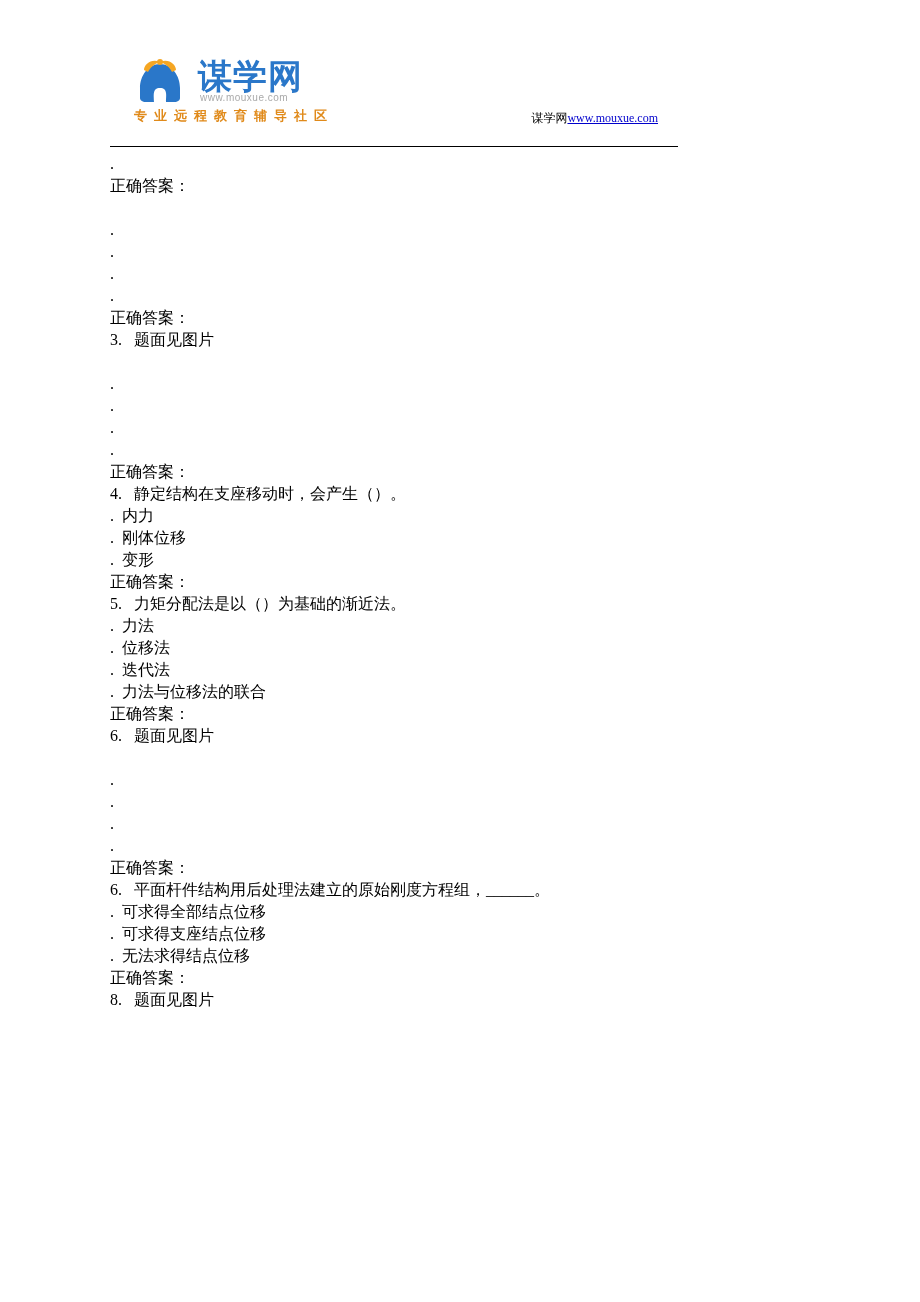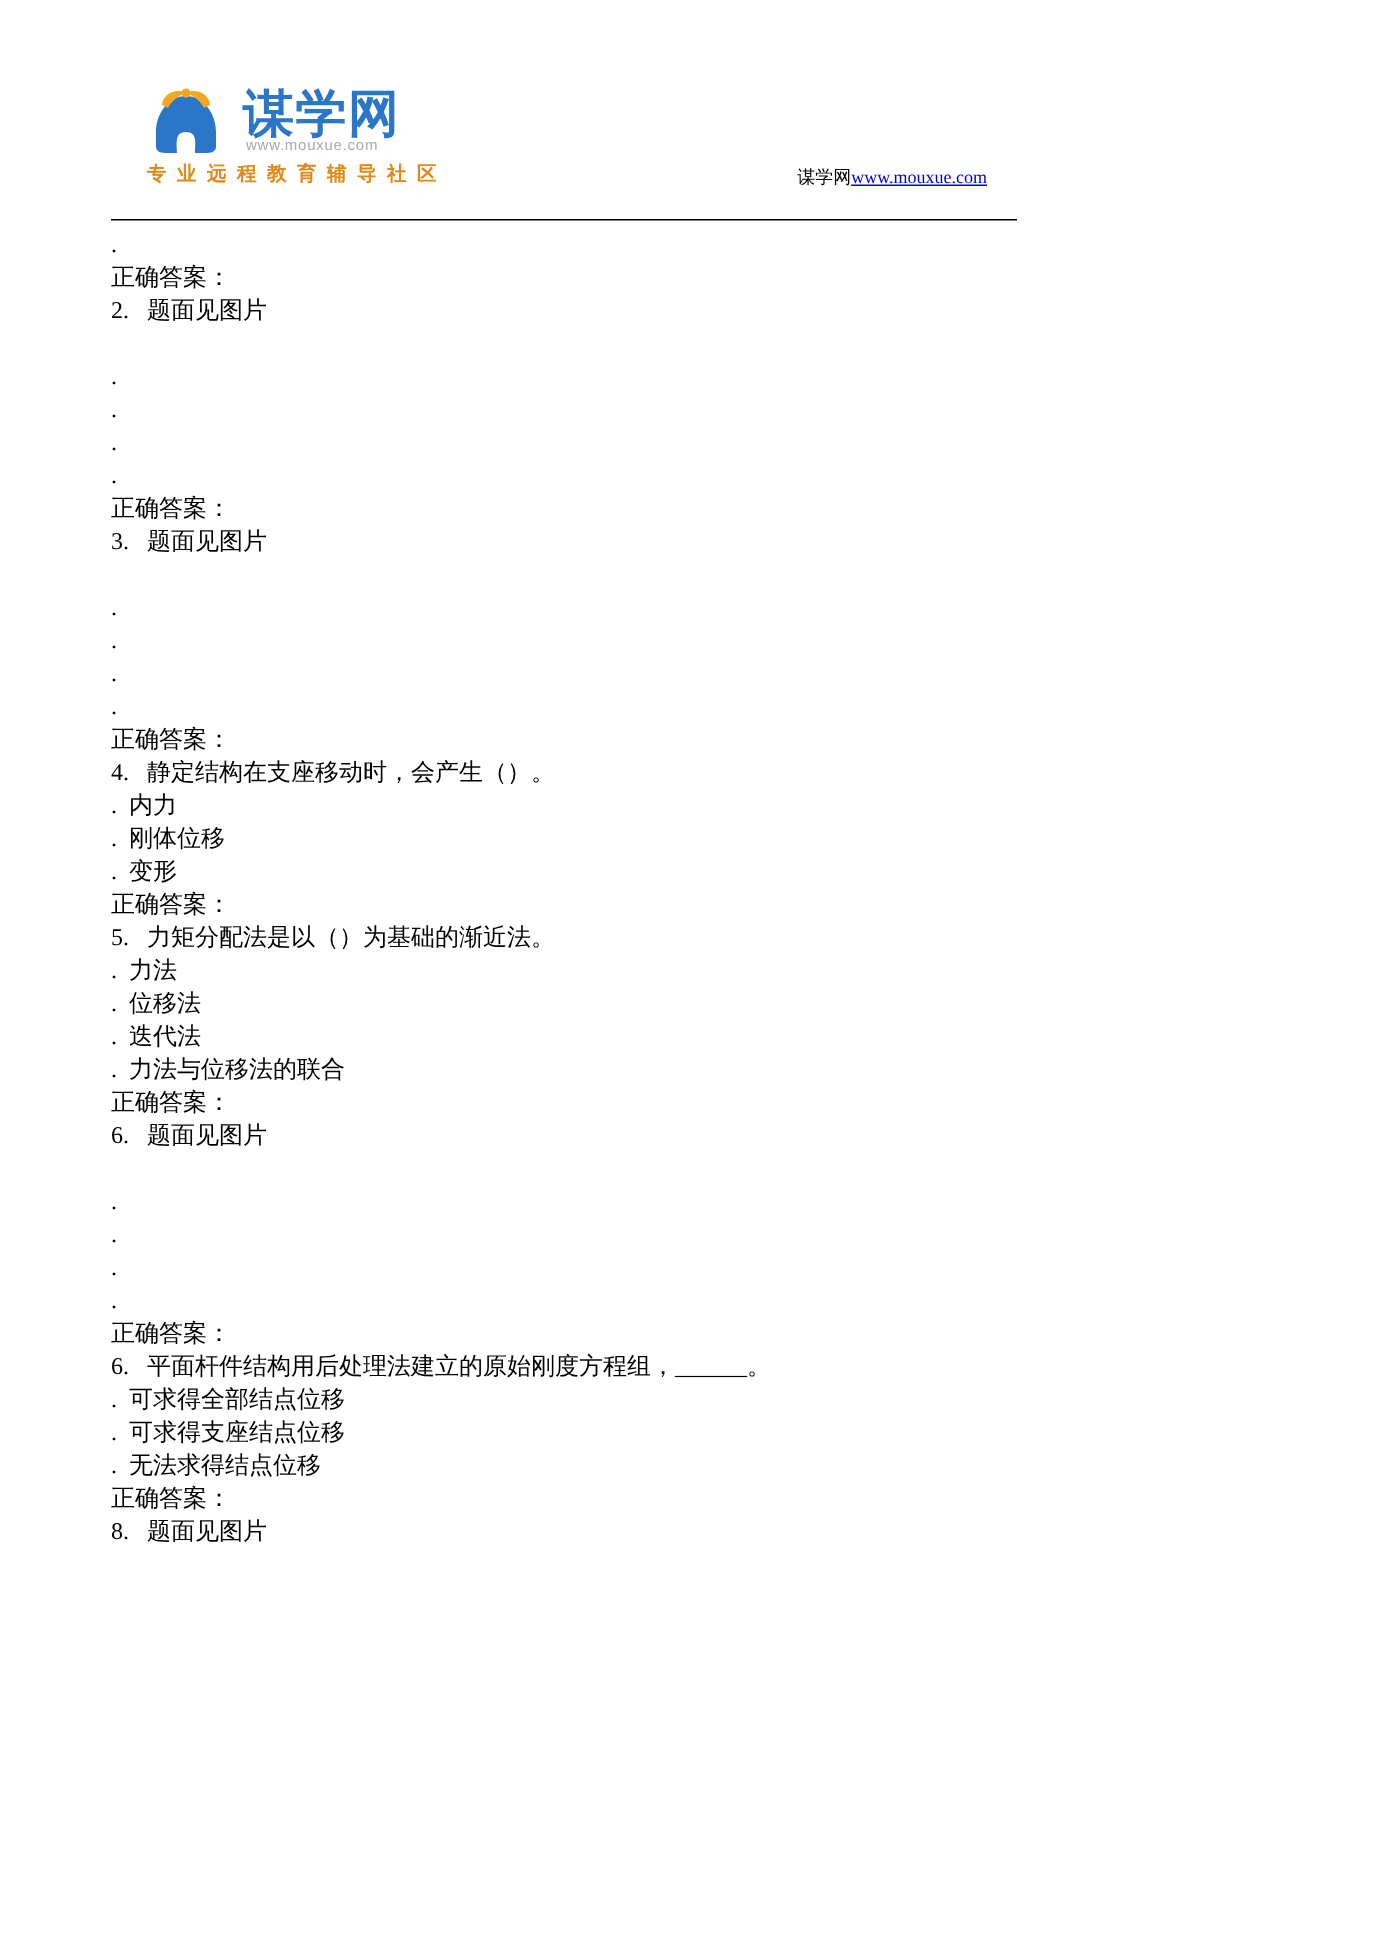--- a/index.html
+++ b/index.html
@@ -9,21 +9,21 @@
     width: 920px;
     font-family: "SimSun", "宋体", serif;
     font-size: 16px;
     color: #000000;
   }
   .page {
     position: relative;
     width: 788px;
     min-height: 1302px;
     box-sizing: border-box;
-    padding: 60px 110px 80px 74px;
+    padding: 60px 110px 80px 110px;
     border-radius: 13px;
   }
   .header {
     position: relative;
     height: 82px;
     margin-bottom: 4px;
   }
   .logo-block {
     position: absolute;
     left: 20px;
@@ -123,21 +123,20 @@
     </div>
   </div>
 
   <hr class="hr-line">
 
   <div class="content">
 
     <div class="dot-line">.</div>
     <div class="line">正确答案：</div>
 
-    <div class="line">2.   题面见图片</div>
     <div class="spacer"></div>
     <div class="dot-line">.</div>
     <div class="dot-line">.</div>
     <div class="dot-line">.</div>
     <div class="dot-line">.</div>
     <div class="line">正确答案：</div>
 
     <div class="line">3.   题面见图片</div>
     <div class="spacer"></div>
     <div class="dot-line">.</div>

